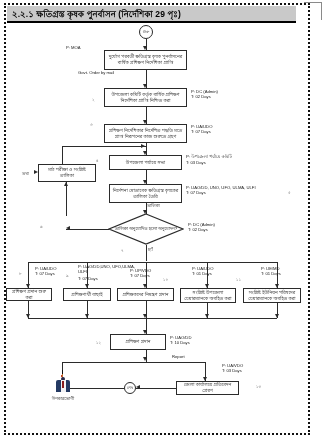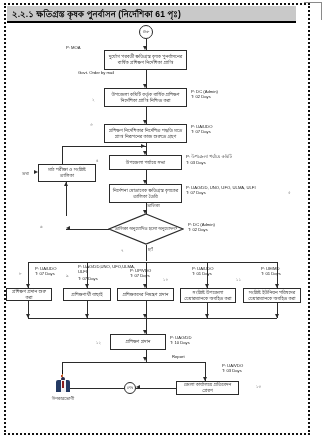--- a/index.html
+++ b/index.html
@@ -144,21 +144,21 @@
 </style>
 </head>
 <body>
 
 <div id="page">
 
   <div id="edge-mark"></div>
   <div id="frame"></div>
 
   <div id="title-bar">
-    <div class="t">২.২.১ ক্ষতিগ্রস্ত কৃষক পুনর্বাসন (নির্দেশিকা 61 পৃঃ)</div>
+    <div class="t">২.২.১ ক্ষতিগ্রস্ত কৃষক পুনর্বাসন (নির্দেশিকা 29 পৃঃ)</div>
   </div>
 
   <div class="canvas">
 
     <div class="circ" style="left:139px;top:25px;width:14px;height:14px;">
       <span>শুরু</span>
     </div>
     <div class="ln lnv" style="left:145.5px;top:39px;height:11px;"></div>
     <div class="arw arw-d" style="left:143.3px;top:46px;"></div>
 

